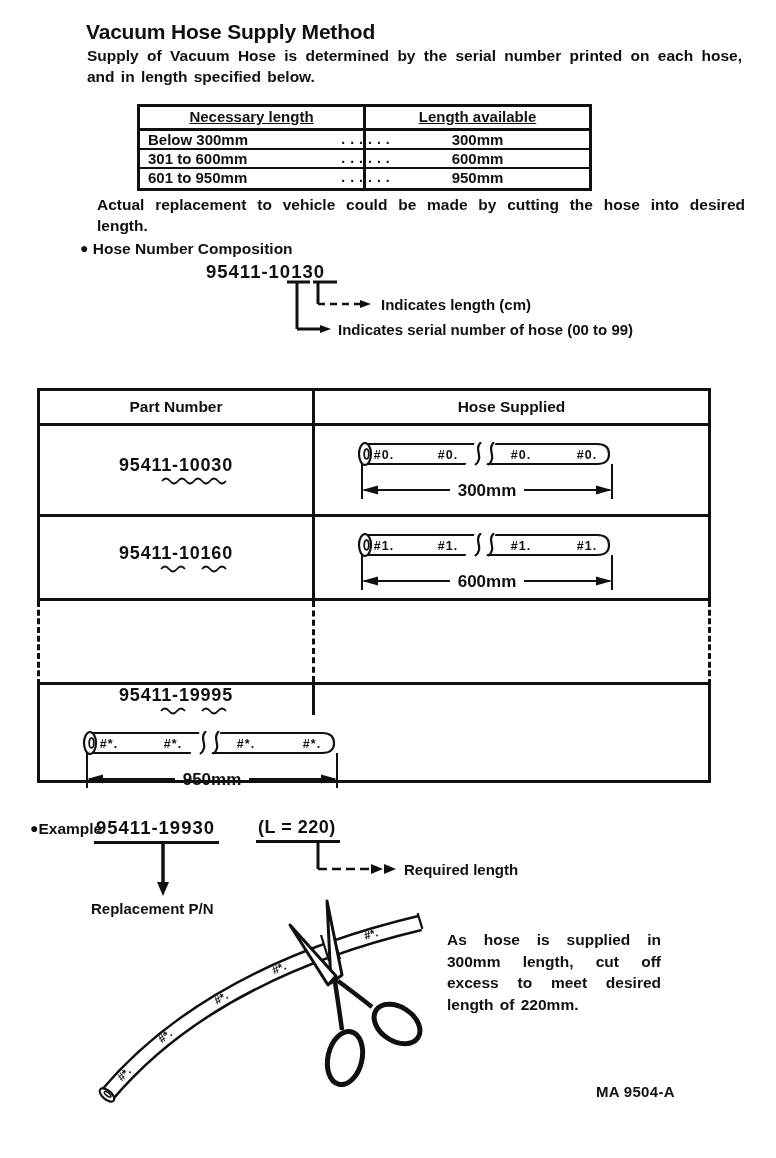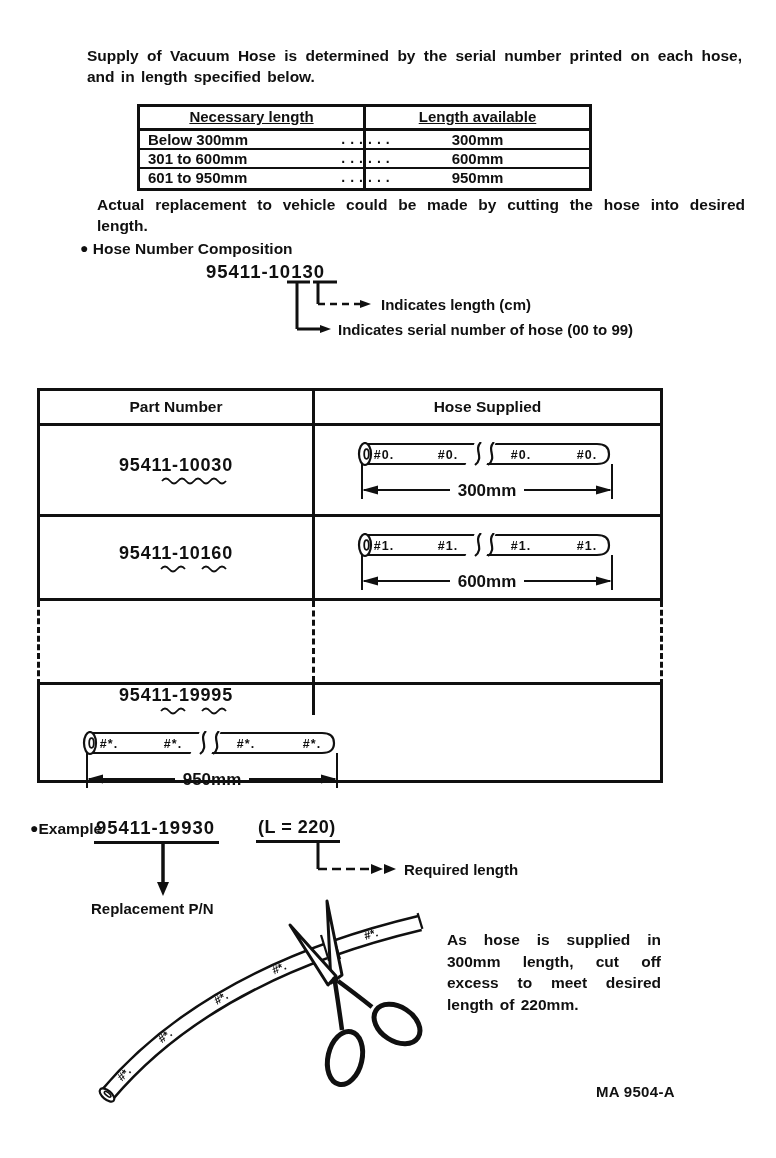--- a/index.html
+++ b/index.html
@@ -39,20 +39,21 @@
   .lbl{font-size:15px;white-space:nowrap;}
   .pnbig{font-size:18.5px;letter-spacing:1px;}
   .uline{border-bottom:3px solid #101010;padding:0 4px 2px 2px;}
   .bullet{font-size:14px;vertical-align:1px;}
 </style>
 </head>
 <body>
 
 <div class="page">
 
+  <div class="abs title" style="left:86px;top:20px;">Vacuum Hose Supply Method</div>
   <div class="abs para" style="left:87px;top:45px;width:655px;">Supply of Vacuum Hose is determined by the serial number printed on each hose, and in length specified below.</div>
 
   <div class="abs t1" style="left:137px;top:104px;width:455px;height:87px;">
     <div class="hrow">
       <div class="c1">Necessary length</div>
       <div class="c2">Length available</div>
     </div>
     <div class="row">
       <div class="c1"><span class="u"></span><span>Below 300mm</span></div>
       <span class="dots">......</span>
@@ -83,21 +84,21 @@
     <path d="M14,3 V50 M14,50 H38" stroke="#101010" stroke-width="3" fill="none"></path>
     <polygon points="48,50 37,46 37,54" fill="#101010"></polygon>
     <path d="M30,3 H54" stroke="#101010" stroke-width="3" fill="none"></path>
     <path d="M35,3 V25" stroke="#101010" stroke-width="3" fill="none"></path>
     <path d="M35,25 H78" stroke="#101010" stroke-width="2.5" stroke-dasharray="7,5" fill="none"></path>
     <polygon points="88,25 77,21 77,29" fill="#101010"></polygon>
   </svg>
   <div class="abs lbl" style="left:381px;top:296px;">Indicates length (cm)</div>
   <div class="abs lbl" style="left:338px;top:321px;">Indicates serial number of hose (00 to 99)</div>
 
-  <div class="abs t2" style="left:37px;top:388px;width:626px;">
+  <div class="abs t2" style="left:37px;top:388px;width:674px;">
 
     <div class="trow head" style="height:35px;">
       <div class="c1">Part Number</div>
       <div class="c2">Hose Supplied</div>
     </div>
 
     <div class="trow" style="height:91px;text-align:right;">
       <div class="c1">
         <span class="pn">95411-10030</span>
         <svg class="squig" width="70" height="8" viewBox="0 0 70 8" style="margin-left:40px;">

